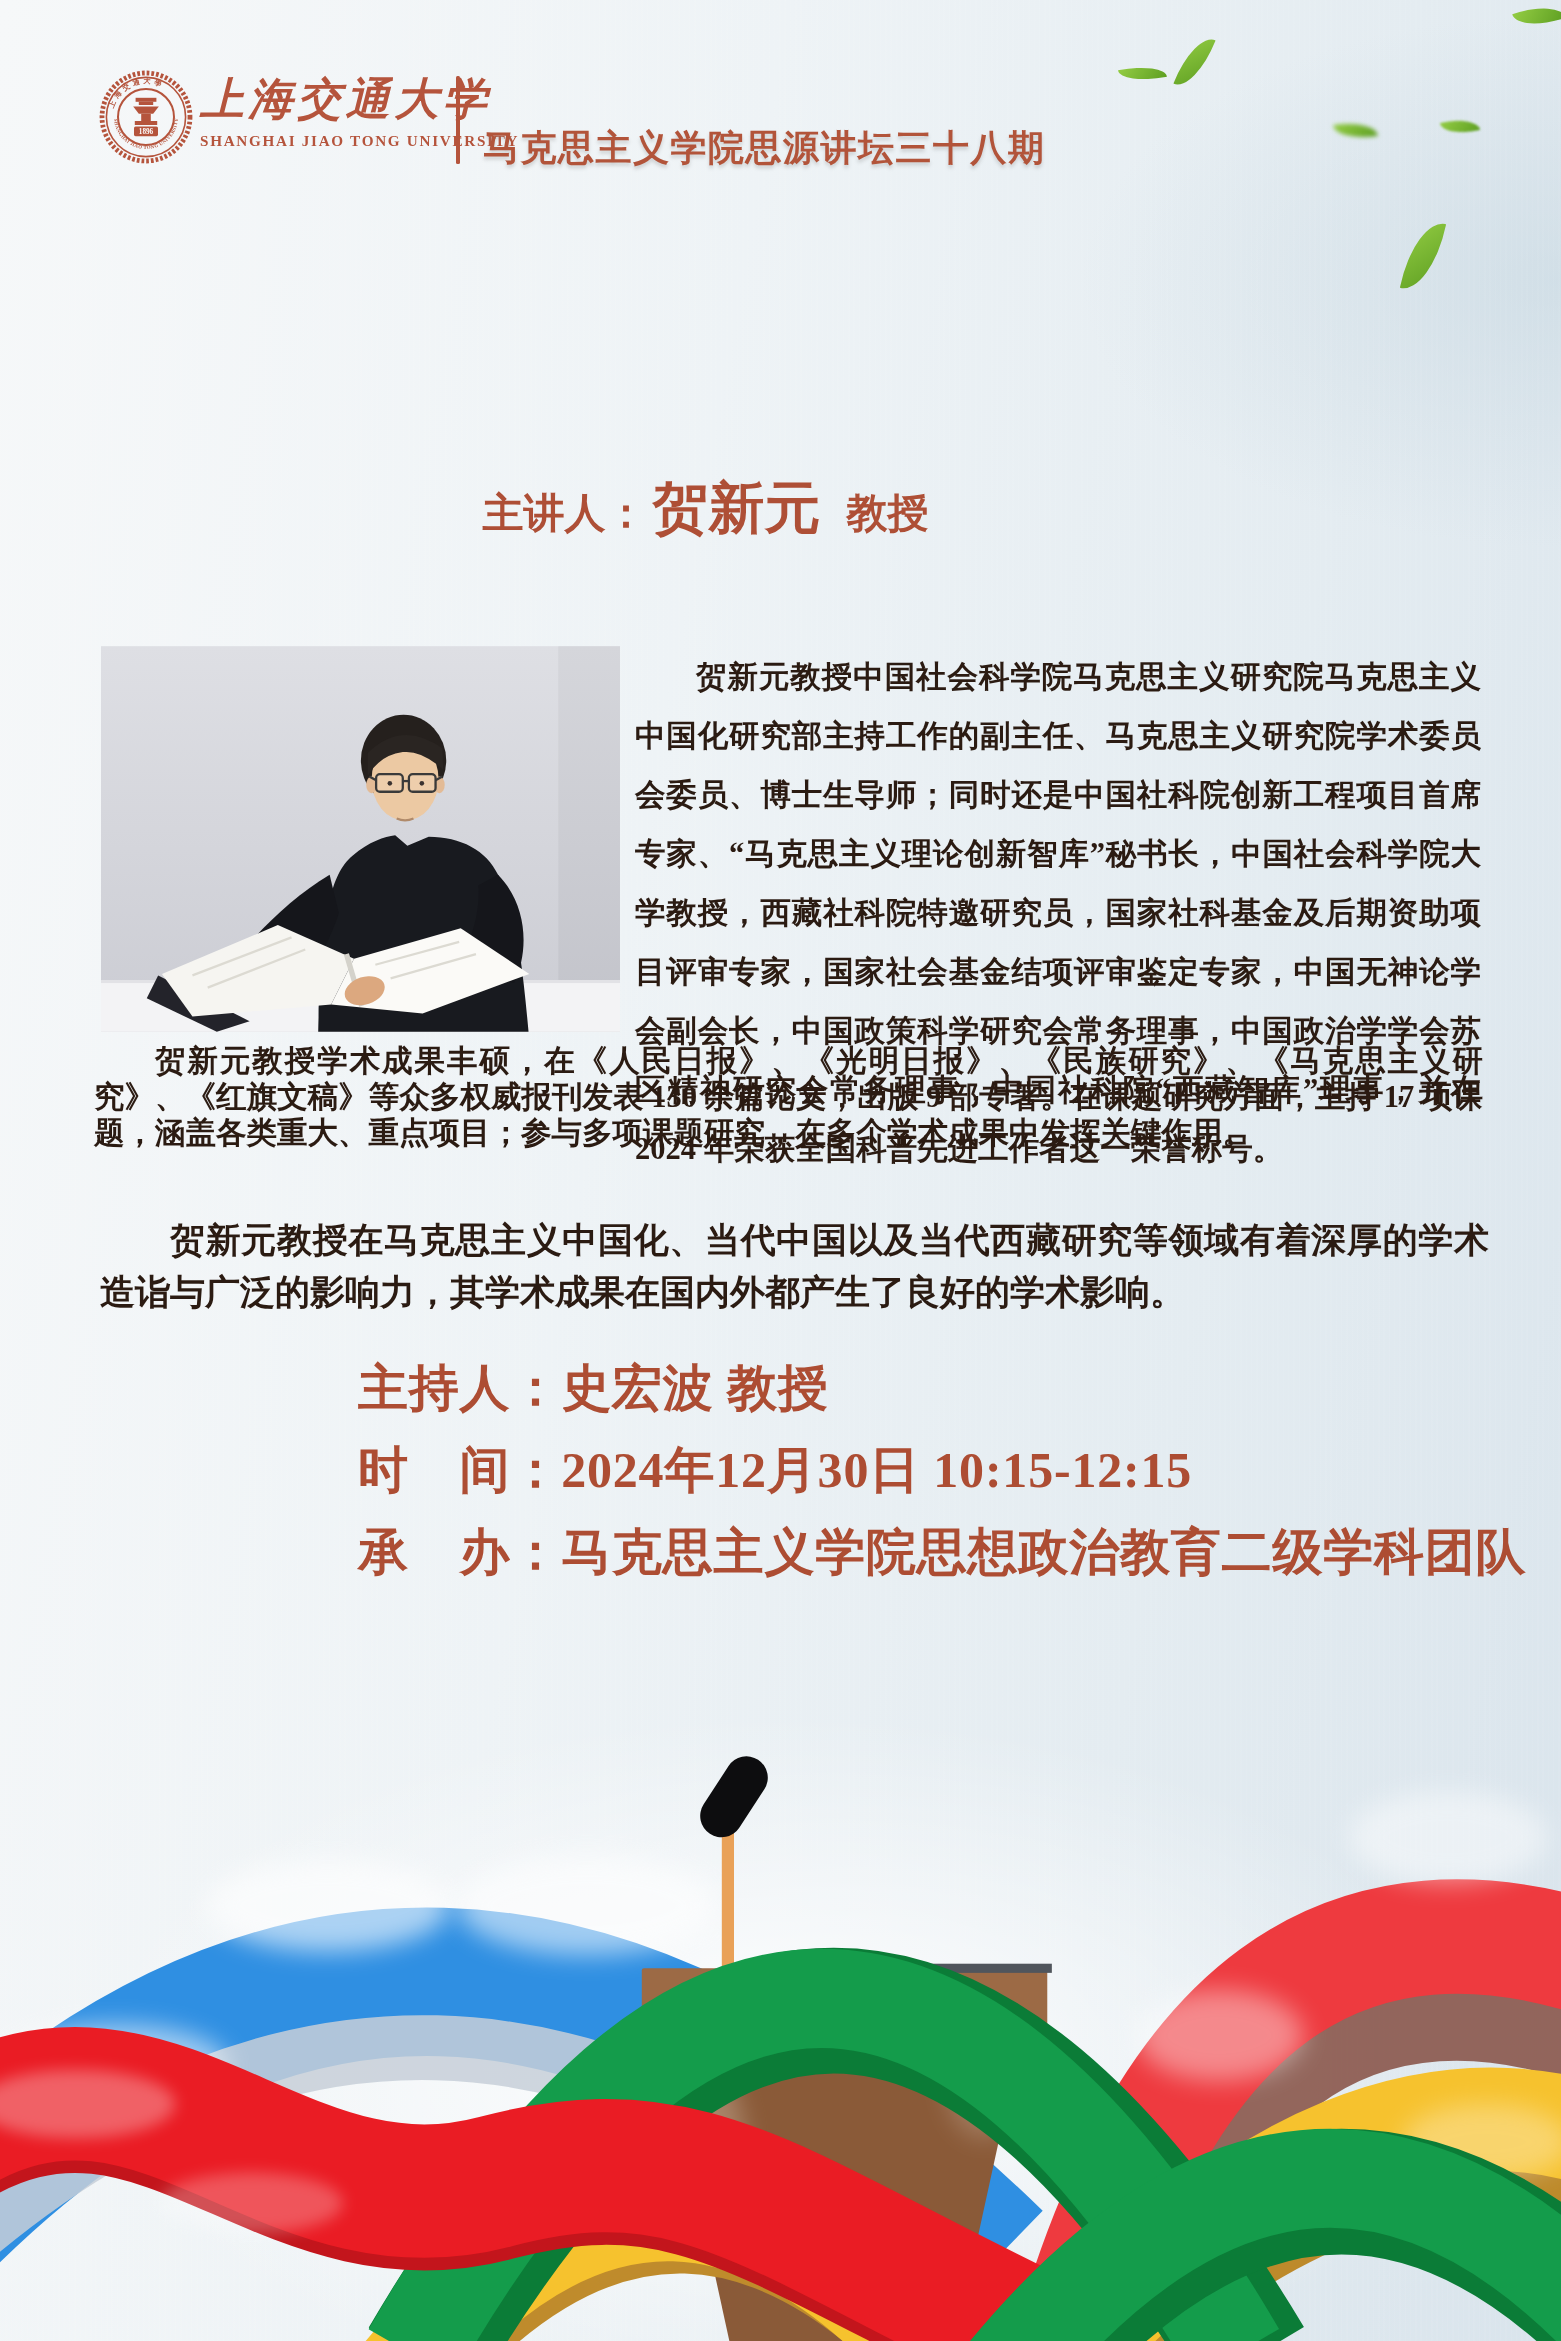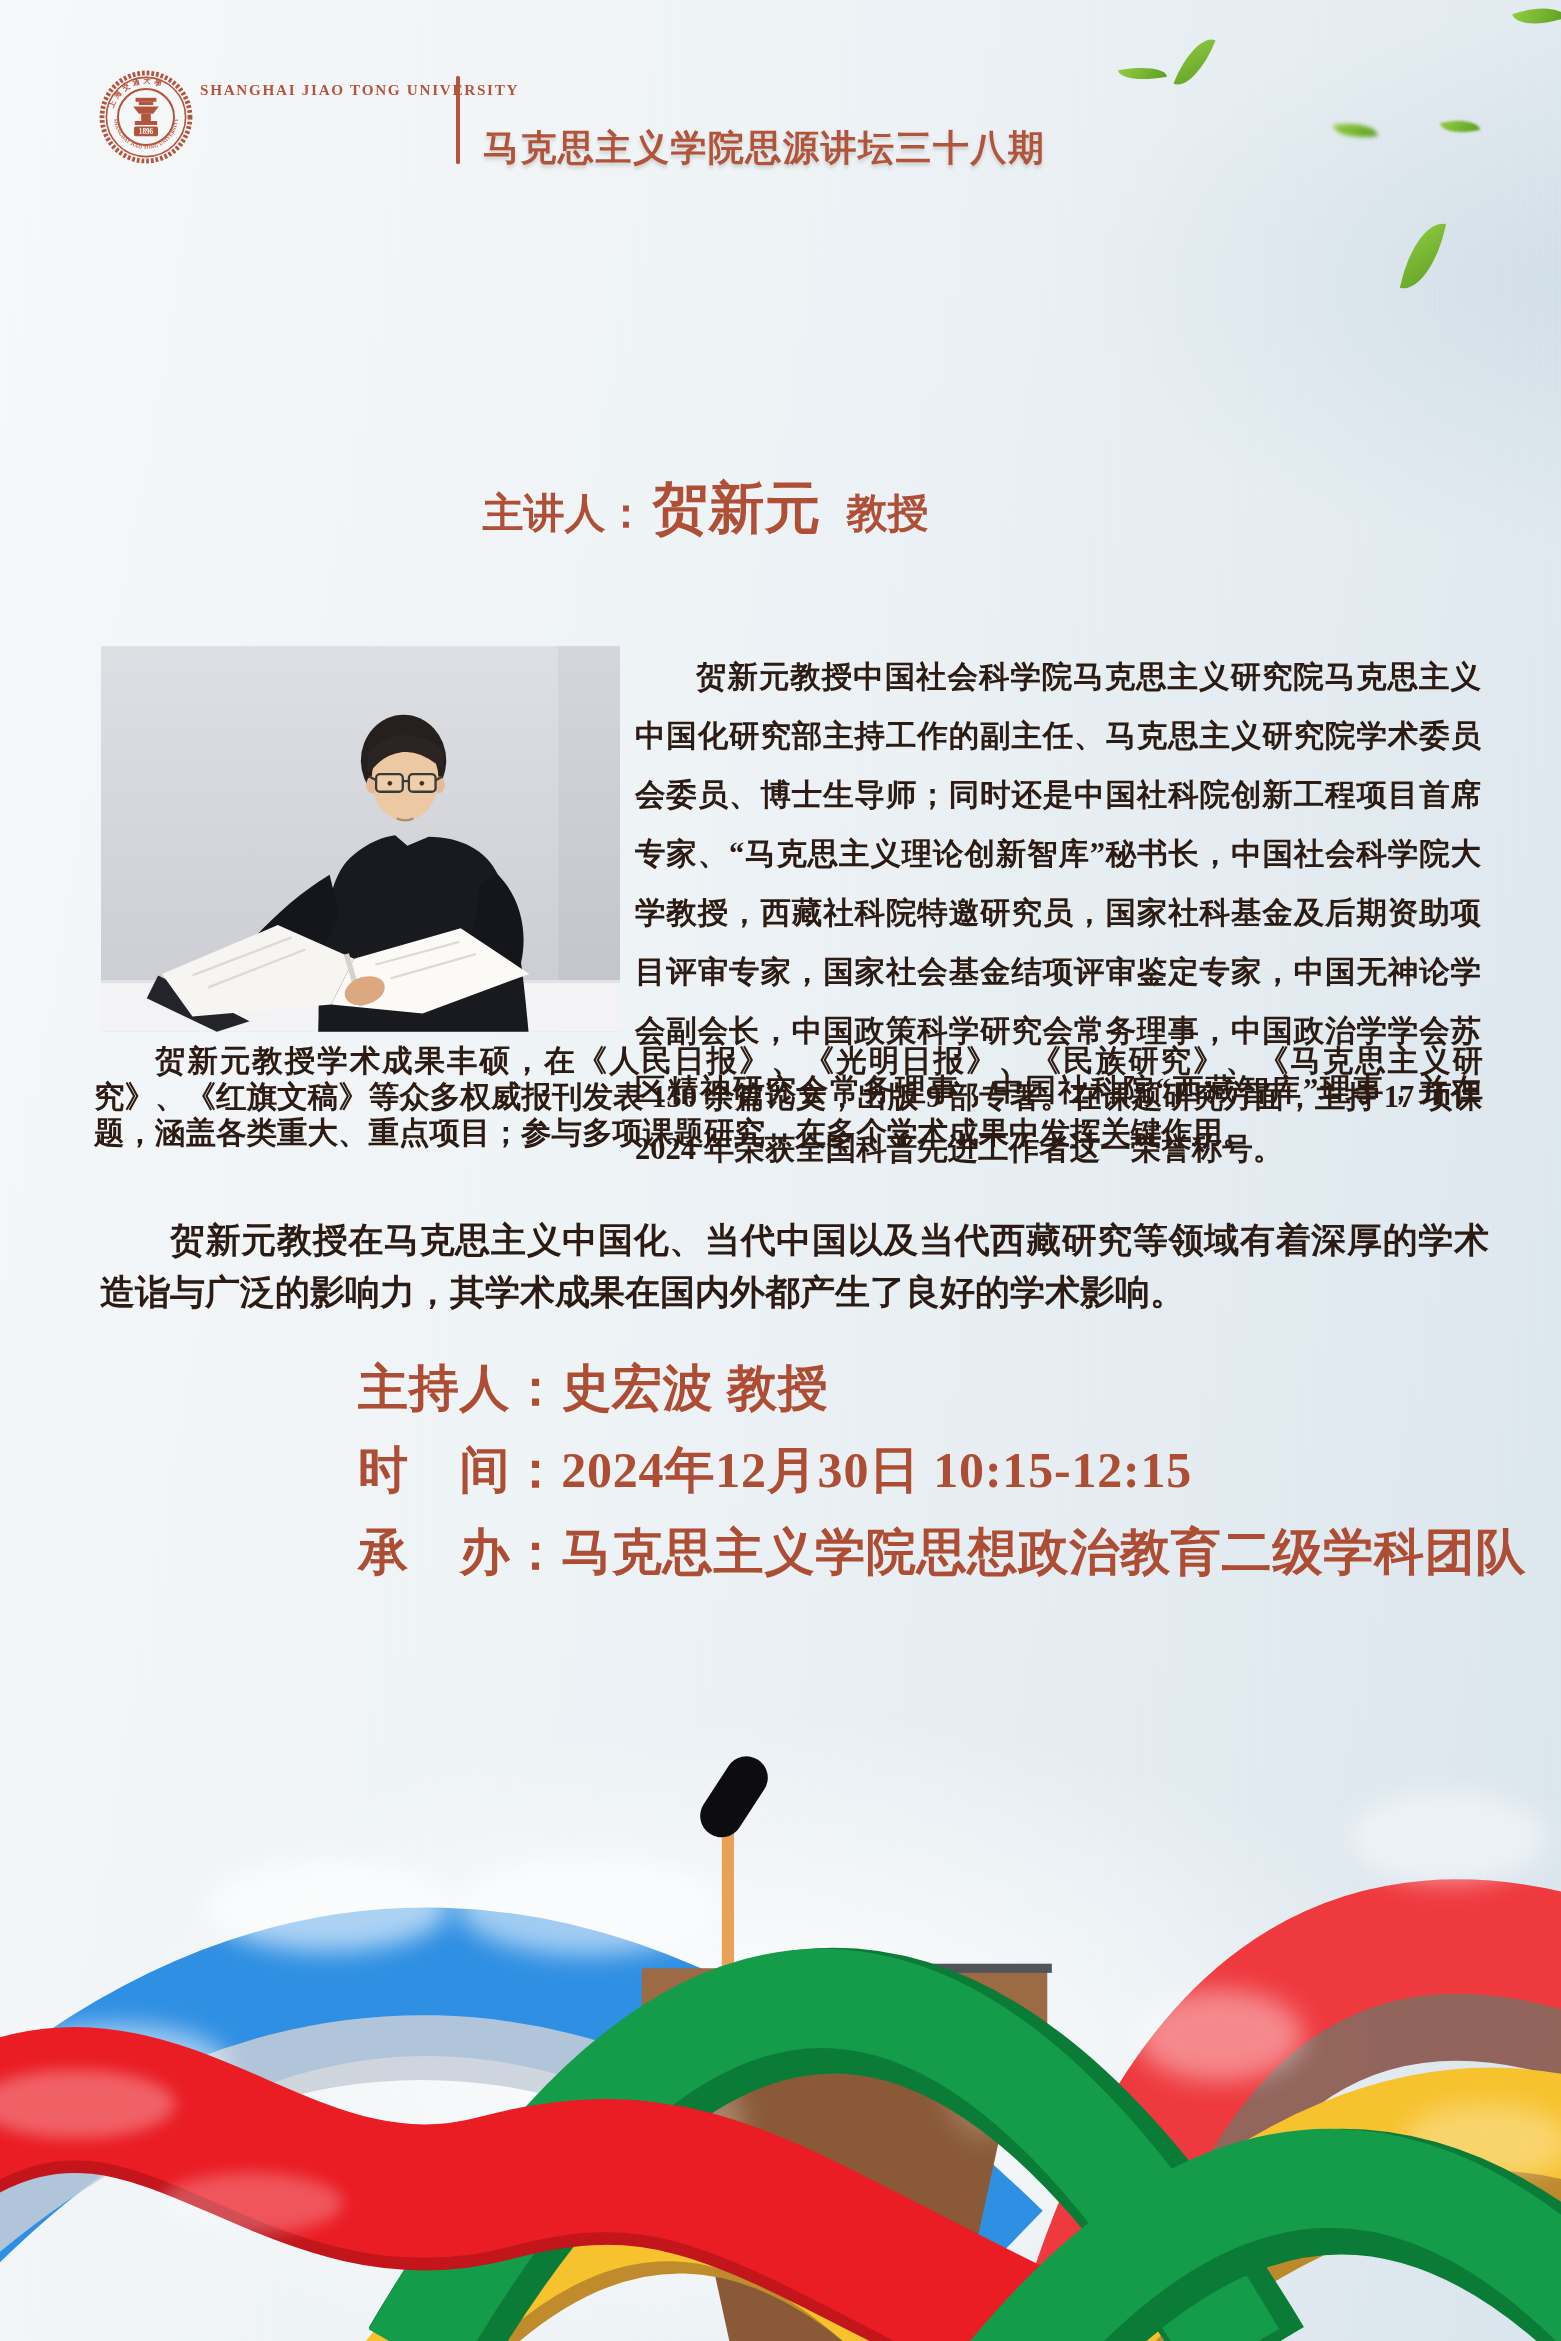--- a/index.html
+++ b/index.html
@@ -82,20 +82,21 @@
         <rect x="47" y="36" width="26" height="5"></rect>
         <rect x="51" y="41" width="18" height="4"></rect>
         <path d="M44 47 h32 l-7 9 h-18 z"></path>
         <rect x="54" y="56" width="12" height="9"></rect>
         <rect x="46" y="65" width="28" height="5"></rect>
         <rect x="45" y="72" width="30" height="12" rx="2"></rect>
       </g>
       <text x="60" y="81.5" text-anchor="middle" font-size="9" font-weight="bold" fill="#ffffff">1896</text>
     </svg>
     <div class="uni-block">
+      <div class="uni-cn">上海交通大学</div>
       <div class="uni-en">SHANGHAI JIAO TONG UNIVERSITY</div>
     </div>
     <div class="hdr-divider"></div>
     <div class="forum-title">马克思主义学院思源讲坛三十八期</div>
   </div>
 
   <div class="leaf l1"></div>
   <div class="leaf l2"></div>
   <div class="leaf l3"></div>
   <div class="leaf l4"></div>

